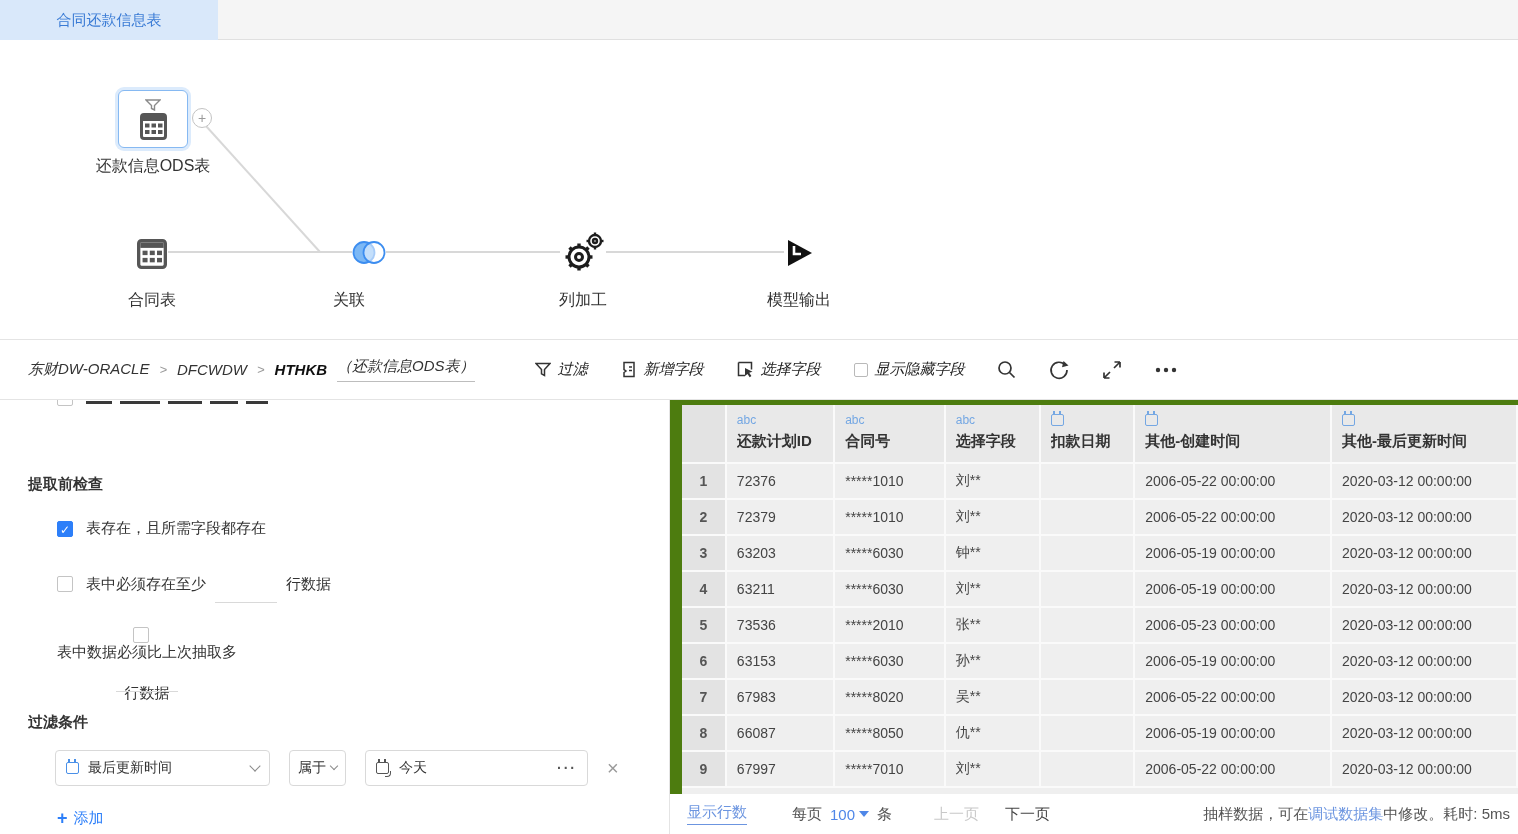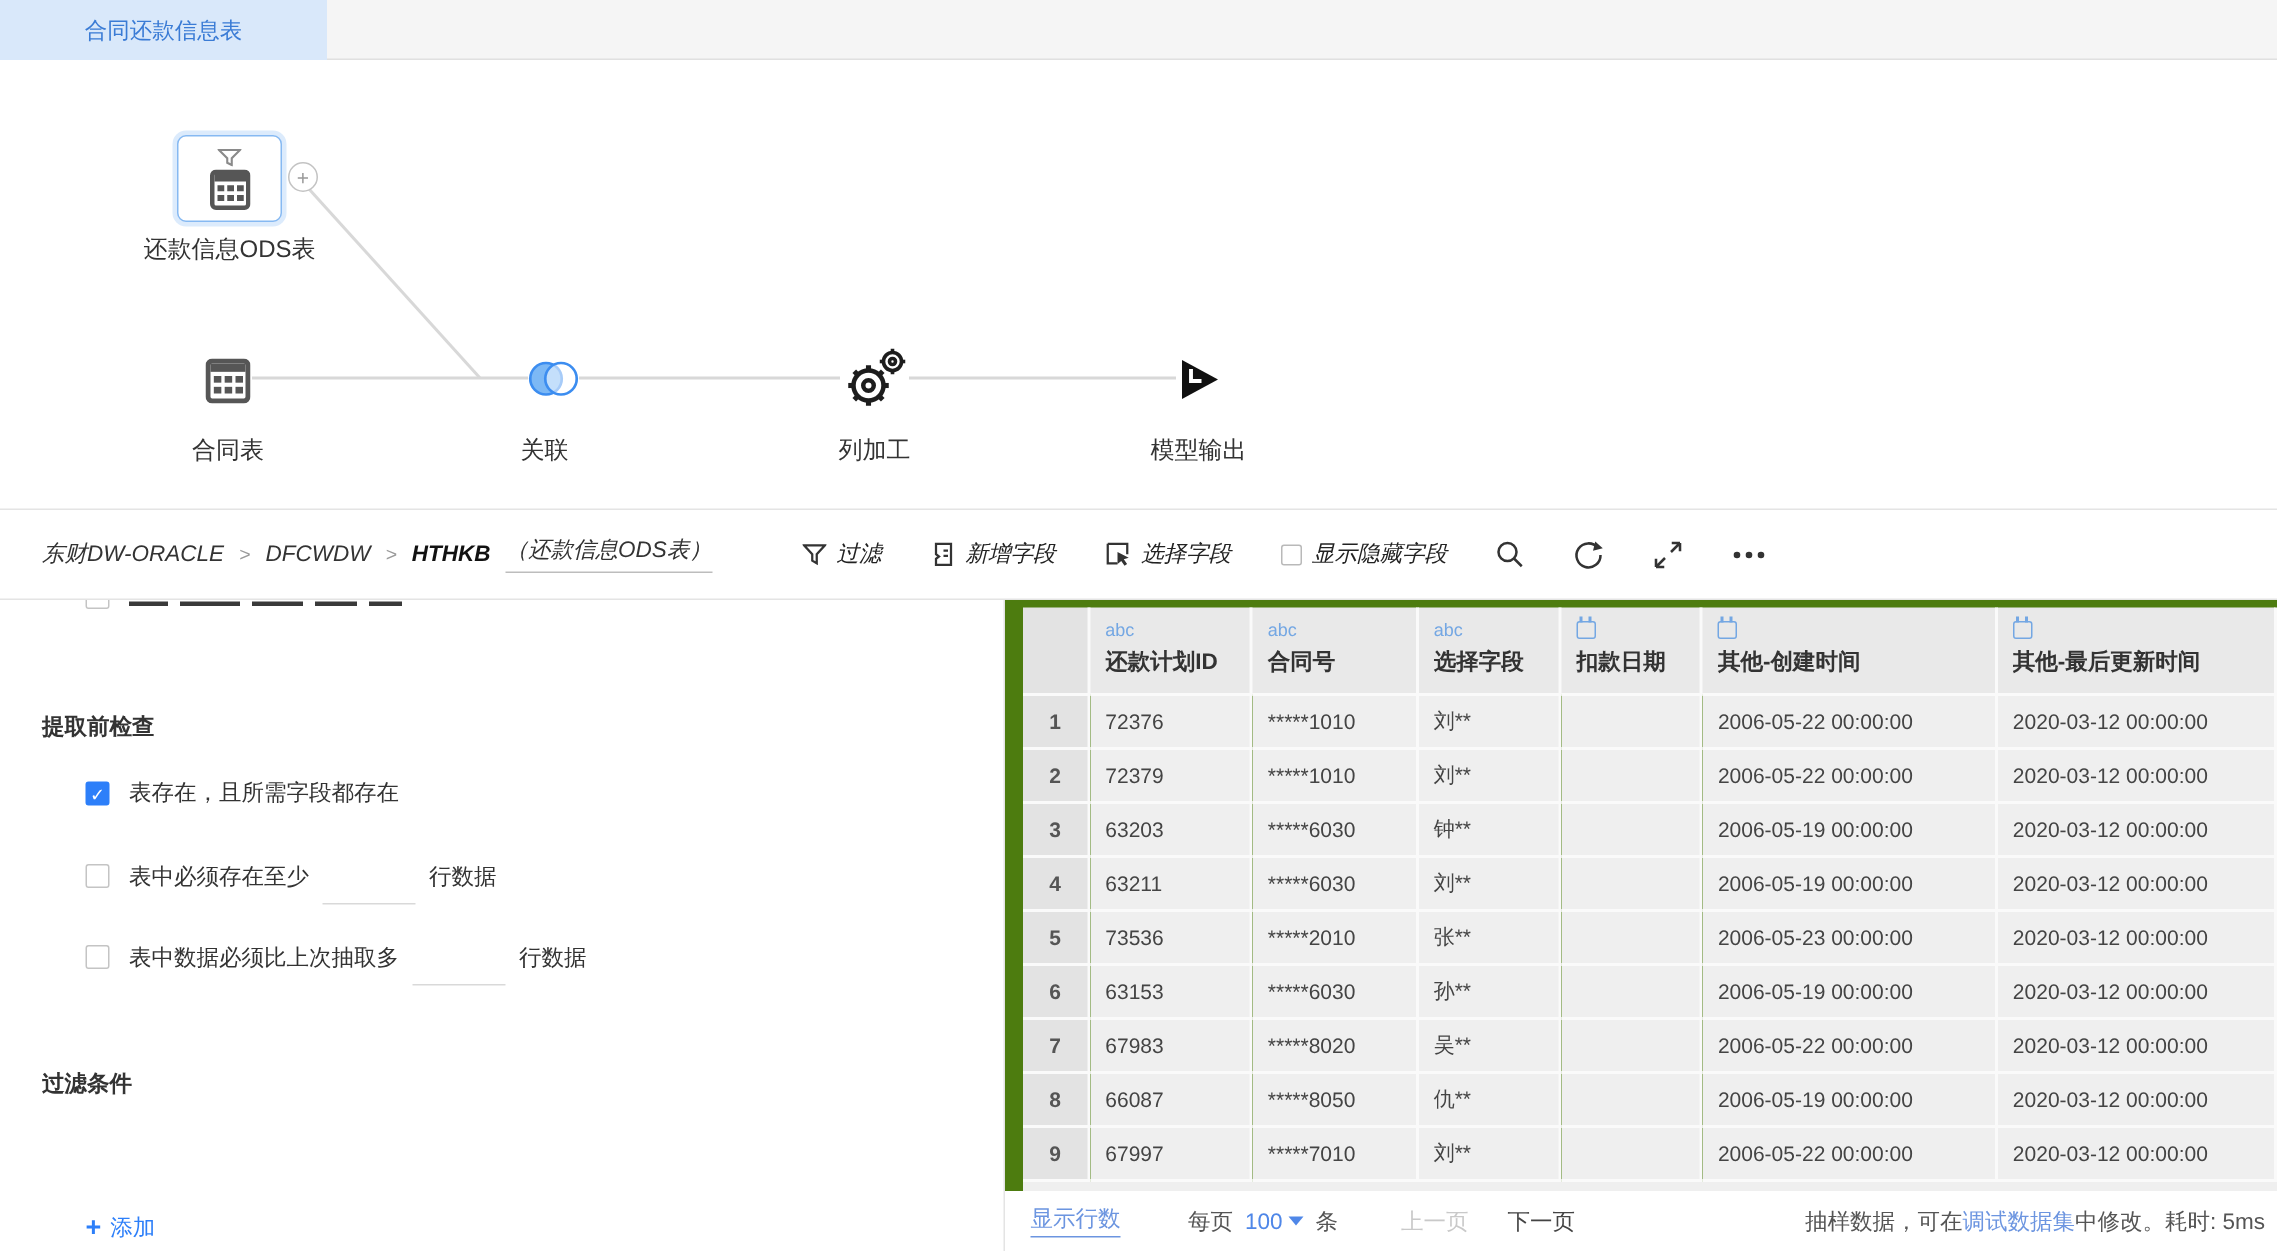--- a/index.html
+++ b/index.html
@@ -147,21 +147,21 @@
     </svg>
   </div>
   <div class="flow-label" style="left:152px; top:250px;">合同表</div>
 
   <div class="flow-icon" style="left:351px; top:200px;">
     <svg width="36" height="25" viewBox="0 0 36 25">
       <circle cx="13" cy="12.5" r="10.5" fill="#7cb8f5" stroke="#3c8df0" stroke-width="1.8"></circle>
       <circle cx="23" cy="12.5" r="10.5" fill="rgba(255,255,255,0.55)" stroke="#3c8df0" stroke-width="1.8"></circle>
     </svg>
   </div>
-  <div class="flow-label" style="left:363px; top:250px;text-align:right;">关联</div>
+  <div class="flow-label" style="left:349px; top:250px;text-align:right;">关联</div>
 
   <div class="flow-icon" style="left:560px; top:190px;">
     <svg width="46" height="46" viewBox="0 0 46 46">
       <g stroke="#1d1d1d" stroke-width="3" fill="none">
         <circle cx="19" cy="27" r="10"></circle>
         <circle cx="19" cy="27" r="3.5"></circle>
         <g stroke-width="3.4">
           <line x1="19" y1="13.5" x2="19" y2="17.5"></line>
             <line x1="19" y1="36.5" x2="19" y2="40.5"></line>
           <line x1="5.5" y1="27" x2="9.5" y2="27"></line>
@@ -274,29 +274,49 @@
       <span>表存在，且所需字段都存在</span>
     </div>
 
     <div class="check-row" style="top:173px;">
       <span class="cbx"></span>
       <span>表中必须存在至少</span>
       <span class="blank-input"></span>
       <span>行数据</span>
     </div>
 
-    <div class="check-row" style="top:227px;">
+    <div class="check-row" style="top:227px;flex-direction:column;">
       <span class="cbx"></span>
       <span>表中数据必须比上次抽取多</span>
       <span class="blank-input"></span>
       <span>行数据</span>
     </div>
 
     <div class="sec-title" style="top:313px;">过滤条件</div>
 
+    <div class="filter-row" style="top:350px;">
+      <div class="sel" style="width:215px;">
+        <span class="cal"></span>
+        <span style="margin-left:9px;">最后更新时间</span>
+        <span class="grow"></span>
+        <span class="chev"></span>
+      </div>
+      <div class="sel" style="width:57px; padding:0 8px;">
+        <span>属于</span>
+        <span class="grow"></span>
+        <span class="chev" style="width:6px;height:6px;"></span>
+      </div>
+      <div class="sel" style="width:223px;">
+        <span class="cal dark"></span>
+        <span style="margin-left:10px;">今天</span>
+        <span class="grow"></span>
+        <span class="dots">···</span>
+      </div>
+      <span class="x-close">×</span>
+    </div>
 
     <div class="add-link" style="top:408px;">
       <span class="plus">+</span>
       <span>添加</span>
     </div>
   </div>
 
   <div class="table-area">
     <div class="grid" id="data-grid">
         <div class="grid-row">

